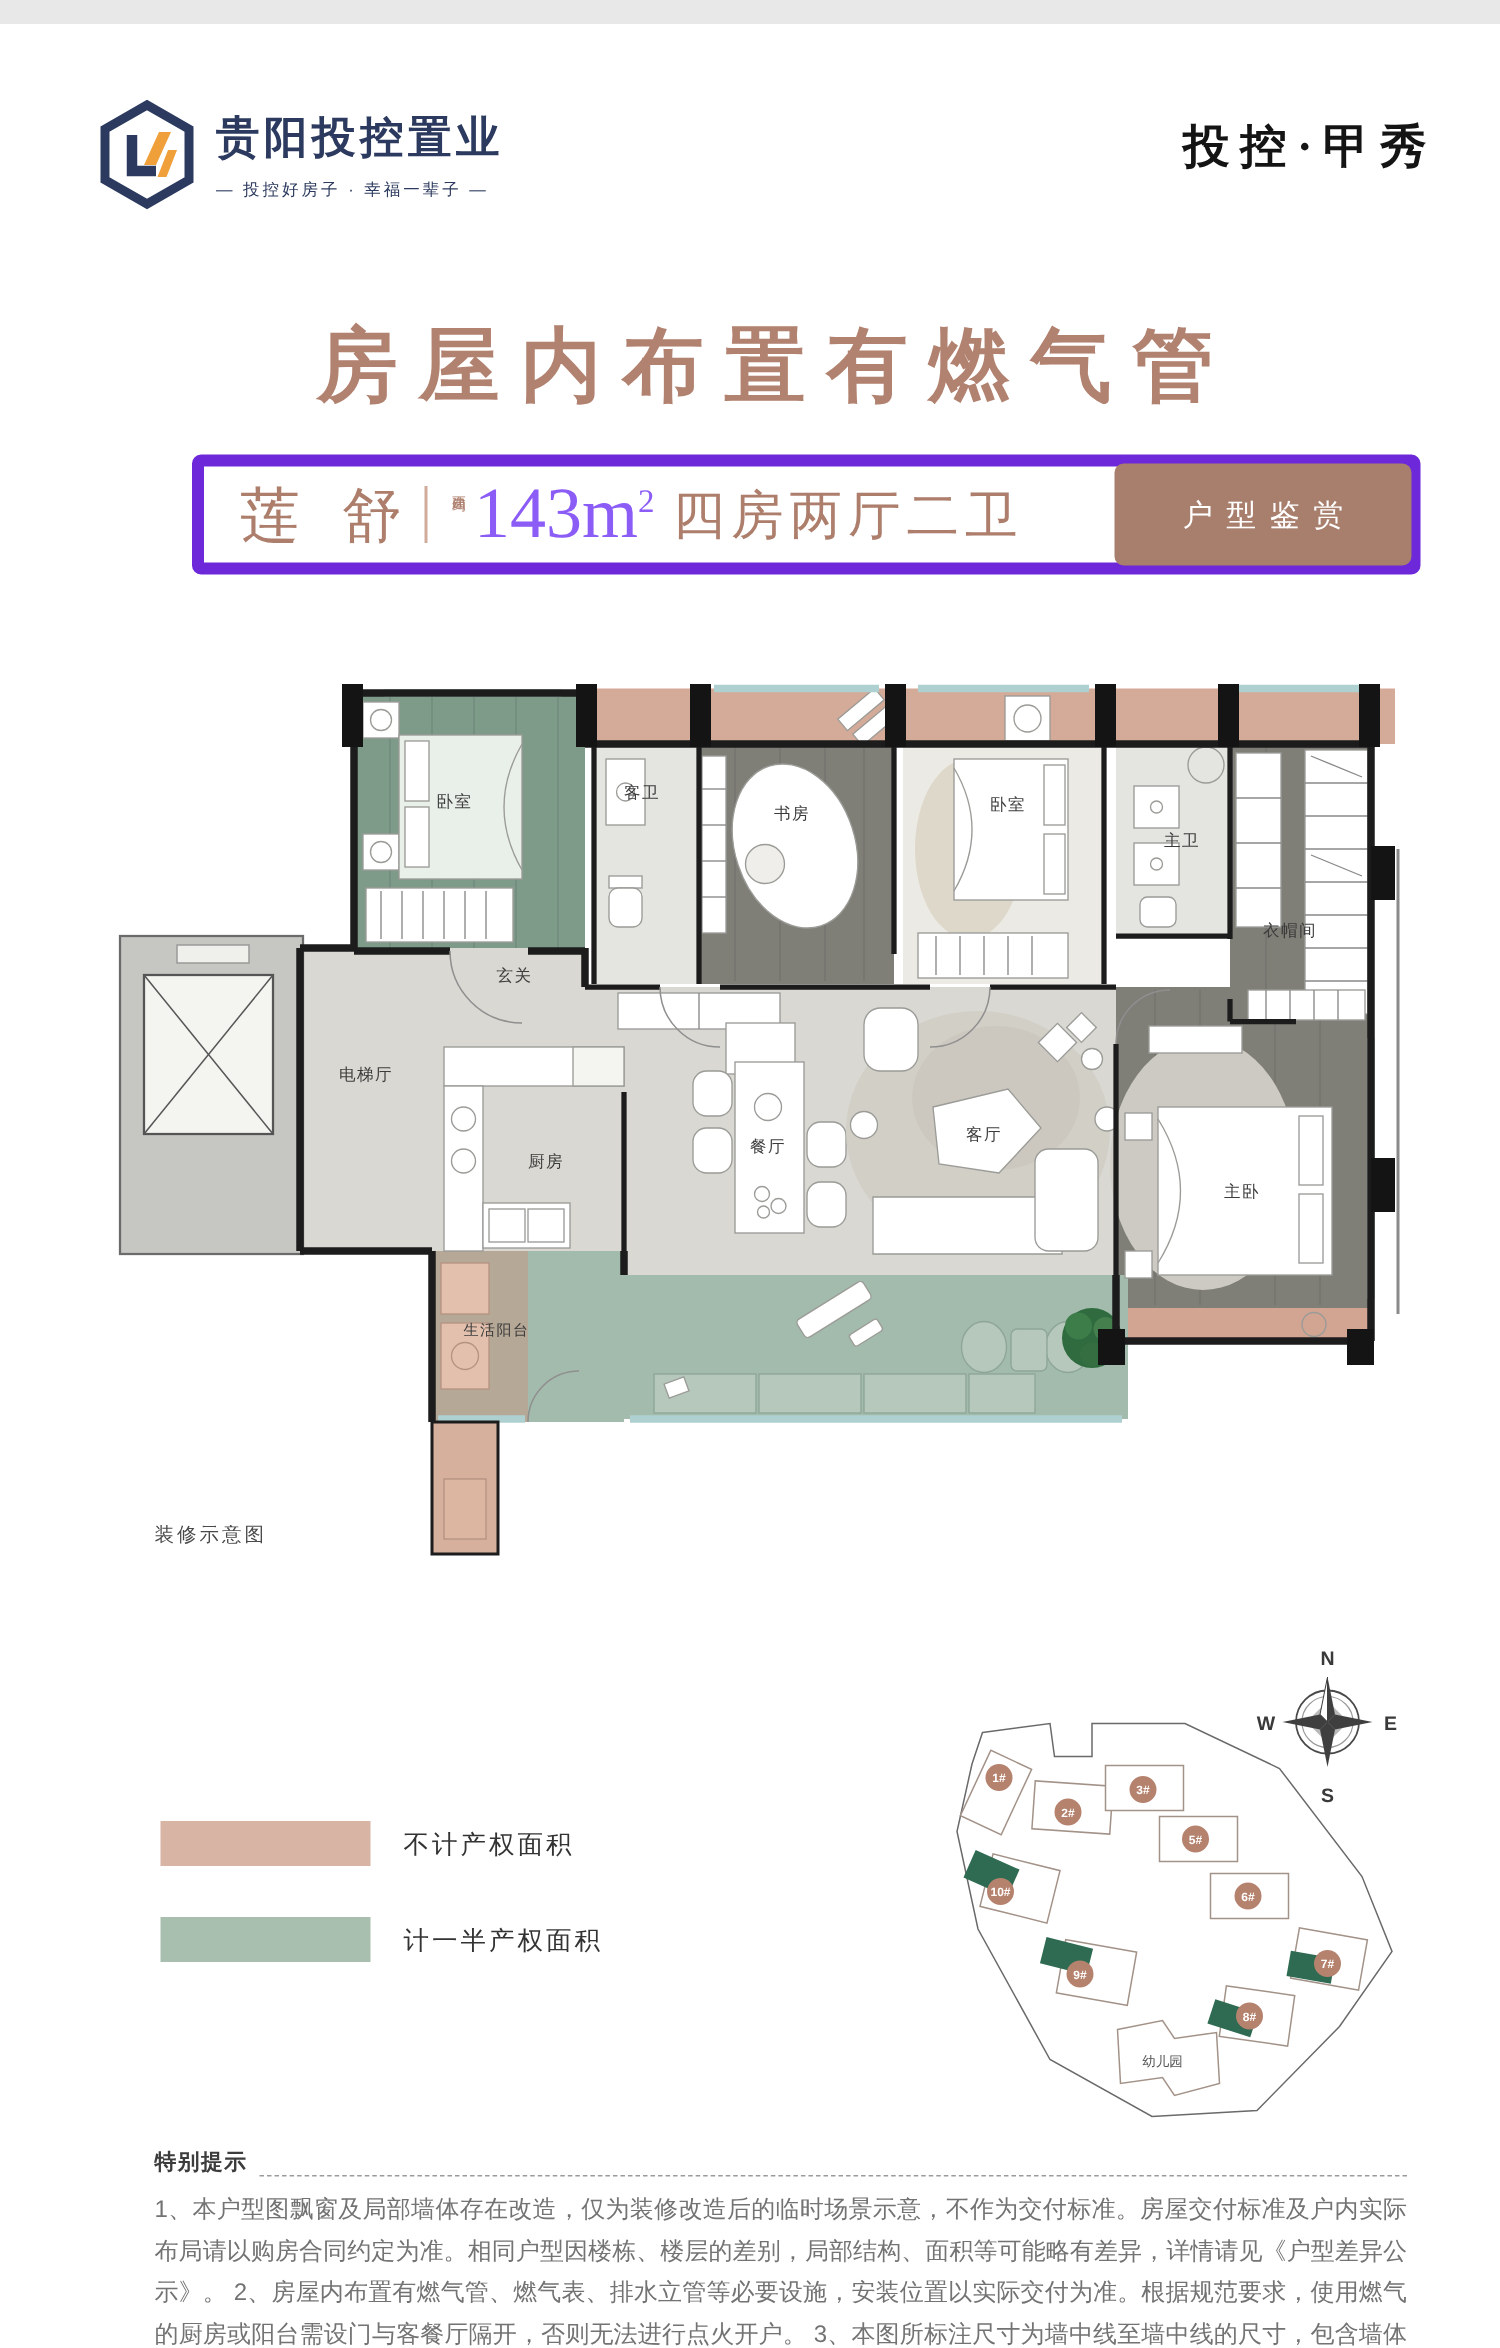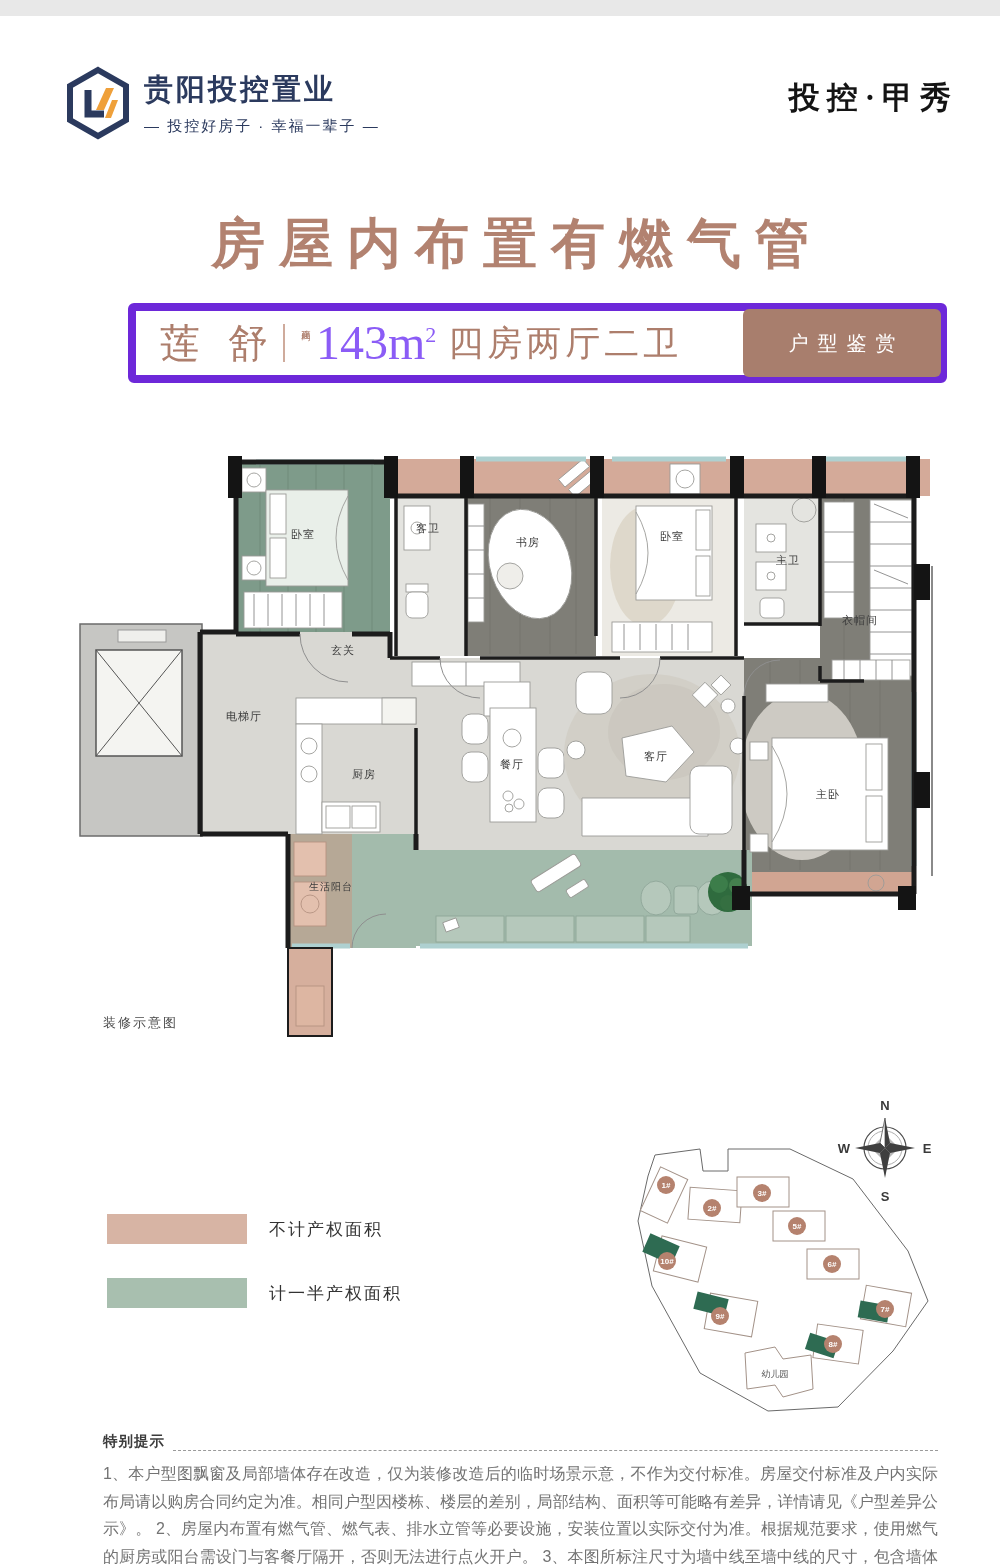--- a/index.html
+++ b/index.html
@@ -4,21 +4,21 @@
 <style>
   html,body{margin:0;padding:0;background:#e8e8e8;}
   #page{position:relative;width:1000px;height:1565px;background:#ffffff;margin:16px auto;
         font-family:"Liberation Sans",sans-serif;overflow:hidden;padding-left:20px;}
   .abs{position:absolute;}
 
   
   #logo{left:66px;top:50px;display:flex;align-items:center;}
   #logo-text{margin-left:14px;}
   #logo-name{font-size:29px;font-weight:bold;color:#2b3a5e;letter-spacing:3px;}
-  #logo-tagline{font-size:15px;color:#2b3a5e;letter-spacing:2px;margin-top:7px;text-align:center;}
+  #logo-tagline{font-size:11px;color:#2b3a5e;letter-spacing:2px;margin-top:7px;text-align:left;}
   #brand{right:62px;top:56px;text-align:center;}
   #brand-en{display:flex;align-items:center;justify-content:center;gap:9px;
             color:#2e6b52;font-size:21px;font-weight:bold;letter-spacing:9px;}
   .seal{width:13px;height:13px;border:1px solid #b5826e;background:#f7ece6;position:relative;}
   .seal:after{content:"";position:absolute;left:3px;top:3px;right:3px;bottom:3px;border:1px solid #c99;}
   #brand-cn{font-family:"Liberation Serif",serif;font-size:31px;font-weight:bold;color:#141414;
             letter-spacing:7px;margin-top:5px;}
 
   
   #main-title{left:0;top:192px;width:100%;text-align:center;

